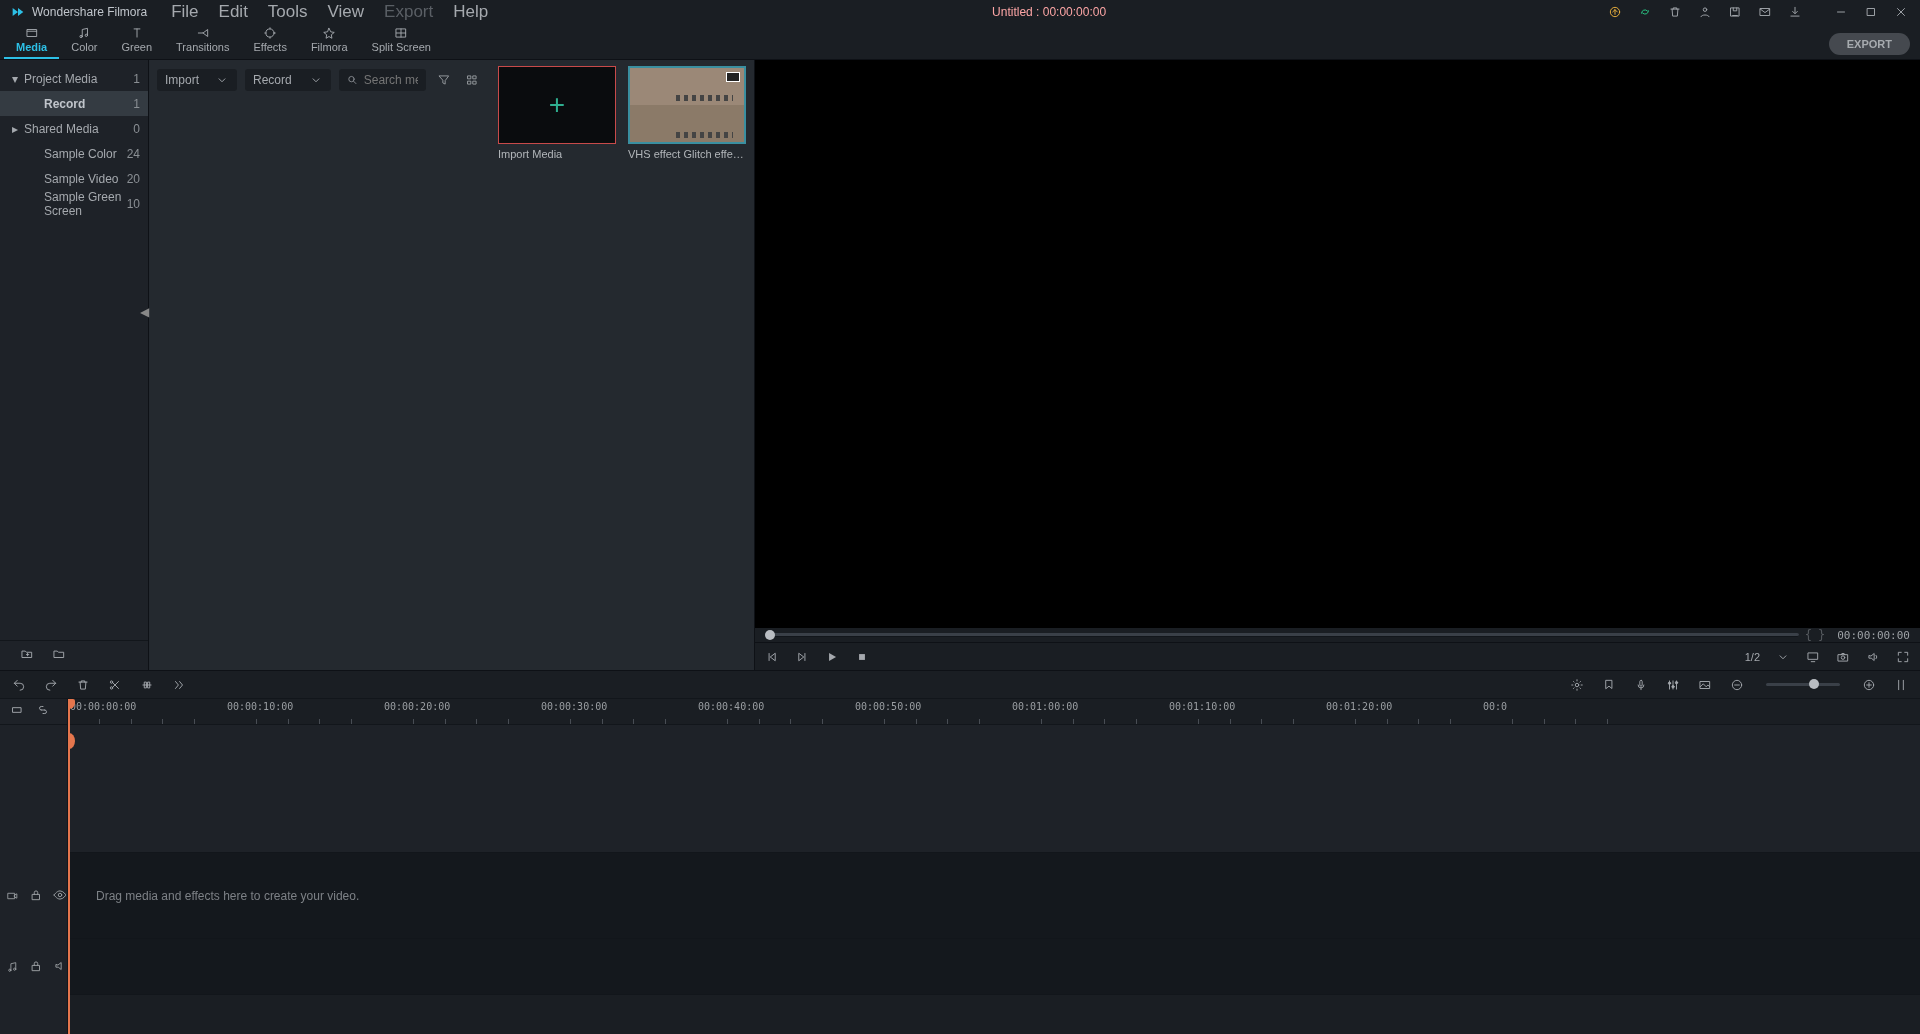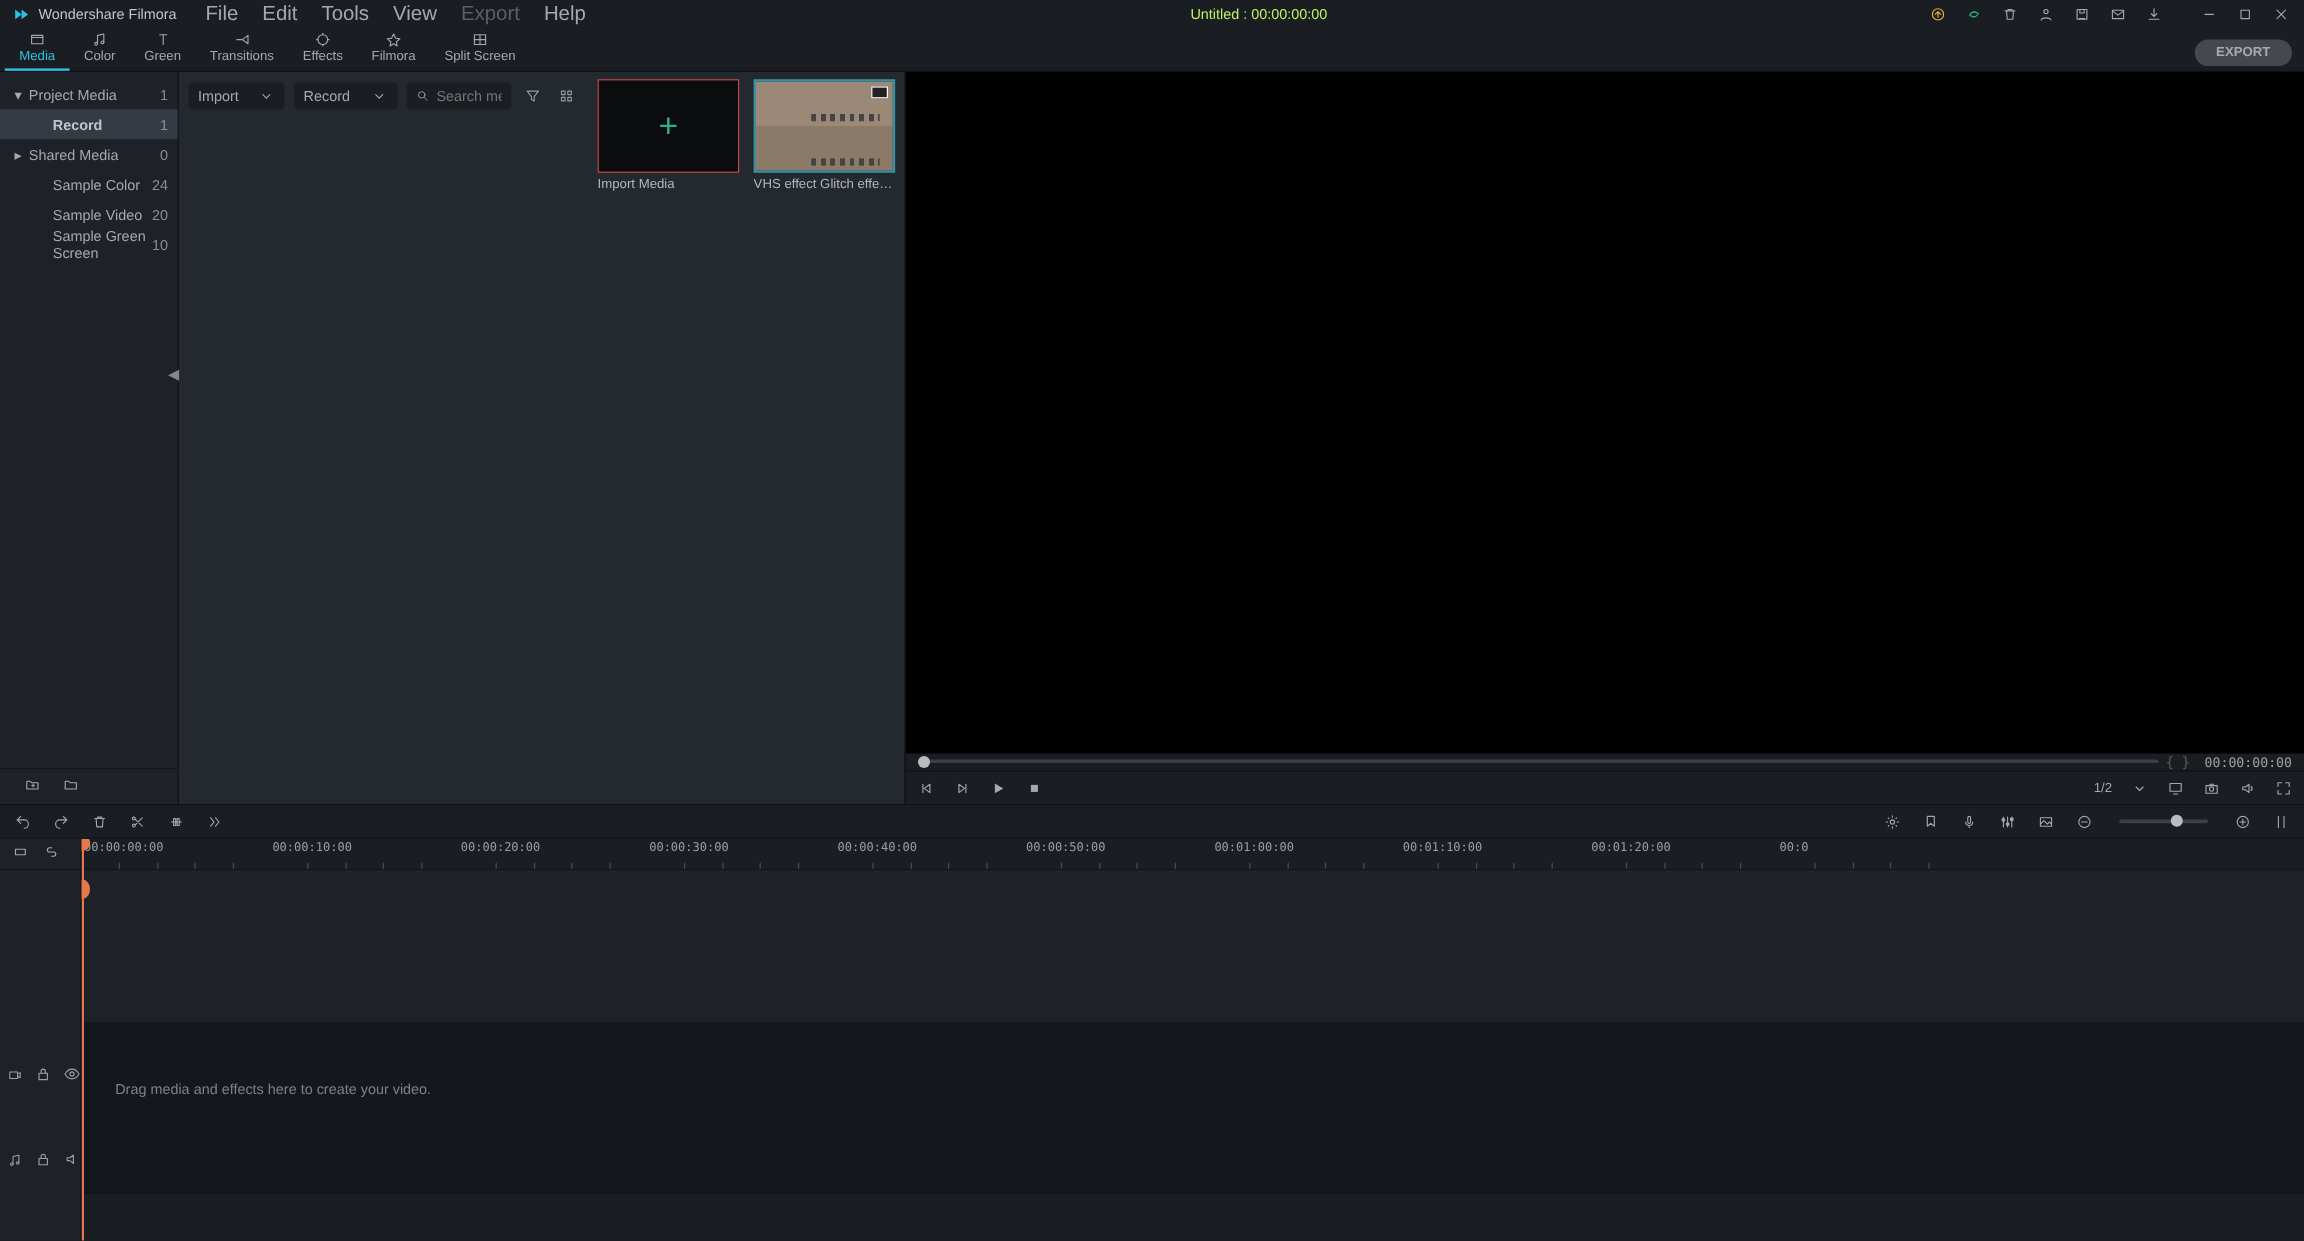--- a/index.html
+++ b/index.html
@@ -5,32 +5,32 @@
 * { margin: 0; padding: 0; box-sizing: border-box; }
 body { background: #1a1e23; color: #a5a9ae; font-family: Arial, sans-serif; font-size: 12px; overflow: hidden; user-select: none; }
 .app { width: 1920px; height: 1034px; display: flex; flex-direction: column; }
 
 
 .titlebar { height: 24px; background: #1a1e23; display: flex; align-items: center; padding: 0 4px; }
 .titlebar .logo { width: 16px; height: 16px; margin: 0 6px; }
 .titlebar .app-name { color: #c0c5cb; font-size: 12px; margin-right: 14px; }
 .titlebar .menu-item { color: #a5a9ae; padding: 4px 10px; cursor: pointer; font-size: 17px; }
 .titlebar .menu-item.disabled { color: #5a5f65; }
-.titlebar .center-title { flex: 1; text-align: center; color: #bef264; }
+.titlebar .center-title { flex: 1; text-align: center; color: #fca5a5; }
 .titlebar .icon-btn { width: 30px; height: 24px; display: flex; align-items: center; justify-content: center; color: #a5a9ae; cursor: pointer; }
 .titlebar .icon-btn.hl { color: #f0b43c; }
 .titlebar .icon-btn.green { color: #2ad18a; }
 
 
 .tabbar { height: 36px; background: #1a1e23; display: flex; border-bottom: 1px solid #0e1116; align-items: flex-end; padding-left: 4px; }
 .tabbar .tab { display: flex; flex-direction: column; align-items: center; padding: 2px 12px 4px 12px; cursor: pointer; gap: 1px; }
 .tabbar .tab svg { width: 16px; height: 14px; }
 .tabbar .tab span { font-size: 11px; color: #a5a9ae; }
 .tabbar .tab.active { border-bottom: 2px solid #2dc0e6; }
-.tabbar .tab.active span { color: #2dc0e6; }
+.tabbar .tab.active span { color: #2dc0e6; font-weight: bold; }
 .tabbar .spacer { flex: 1; }
 .tabbar .export-btn { background: #45494f; color: #a7abaf; border-radius: 14px; padding: 5px 18px; font-size: 11px; font-weight: bold; margin: 0 10px 4px 0; cursor: pointer; }
 
 
 .main { flex: 1; display: flex; min-height: 0; }
 
 
 .sidebar { width: 148px; background: #1e2228; display: flex; flex-direction: column; position: relative; }
 .side-item { display: flex; align-items: center; height: 25px; padding-left: 10px; cursor: pointer; font-size: 12px; }
 .side-item .arrow { width: 10px; text-align: center; }
@@ -89,21 +89,21 @@
 .tracks { flex: 1; position: relative; overflow: hidden; }
 .ruler { height: 26px; border-bottom: 1px solid #12161b; position: relative; background: #1a1e23; font-size: 10px; color: #9a9ea2; font-family: monospace; }
 .ruler .tick-major { position: absolute; top: 0; }
 .ruler .tick-major span { position: absolute; left: 2px; top: 2px; white-space: nowrap; }
 .ruler .tick-major::before { content: ''; position: absolute; left: 0; bottom: 0; width: 1px; height: 10px; background: #5a5f65; }
 .ruler .tick-minor { position: absolute; bottom: 0; width: 1px; height: 5px; background: #484d54; }
 .playhead { position: absolute; left: 0; top: 0; bottom: 0; width: 2px; background: #e5764d; z-index: 5; }
 .playhead::before { content: ''; position: absolute; left: -5px; top: 0; width: 12px; height: 10px; background: #e5764d; border-radius: 2px 2px 6px 6px; }
 .playhead .pknob { position: absolute; left: -5px; top: 34px; width: 12px; height: 16px; background: #e5764d; border-radius: 50%; }
 .track { border-bottom: 1px solid #12161b; position: relative; }
-.track .hint { position: absolute; left: 28px; top: 50%; transform: translateY(-50%); font-size: 12px; color: #7d8186; margin-top: 12px; }
+.track .hint { position: absolute; left: 28px; top: 50%; transform: translateY(-50%); font-size: 12px; color: #7d8186; }
 .icon-svg { width: 14px; height: 14px; fill: none; stroke: currentColor; stroke-width: 1.6; stroke-linecap: round; stroke-linejoin: round; }
 </style>
 </head>
 <body>
 
 <div class="app">
 
   <div class="titlebar">
     <svg class="logo" viewBox="0 0 24 24">
         <path d="M4 6 L12 12 L4 18 Z M12 6 L20 12 L12 18 Z" fill="#2dc0e6"></path>

